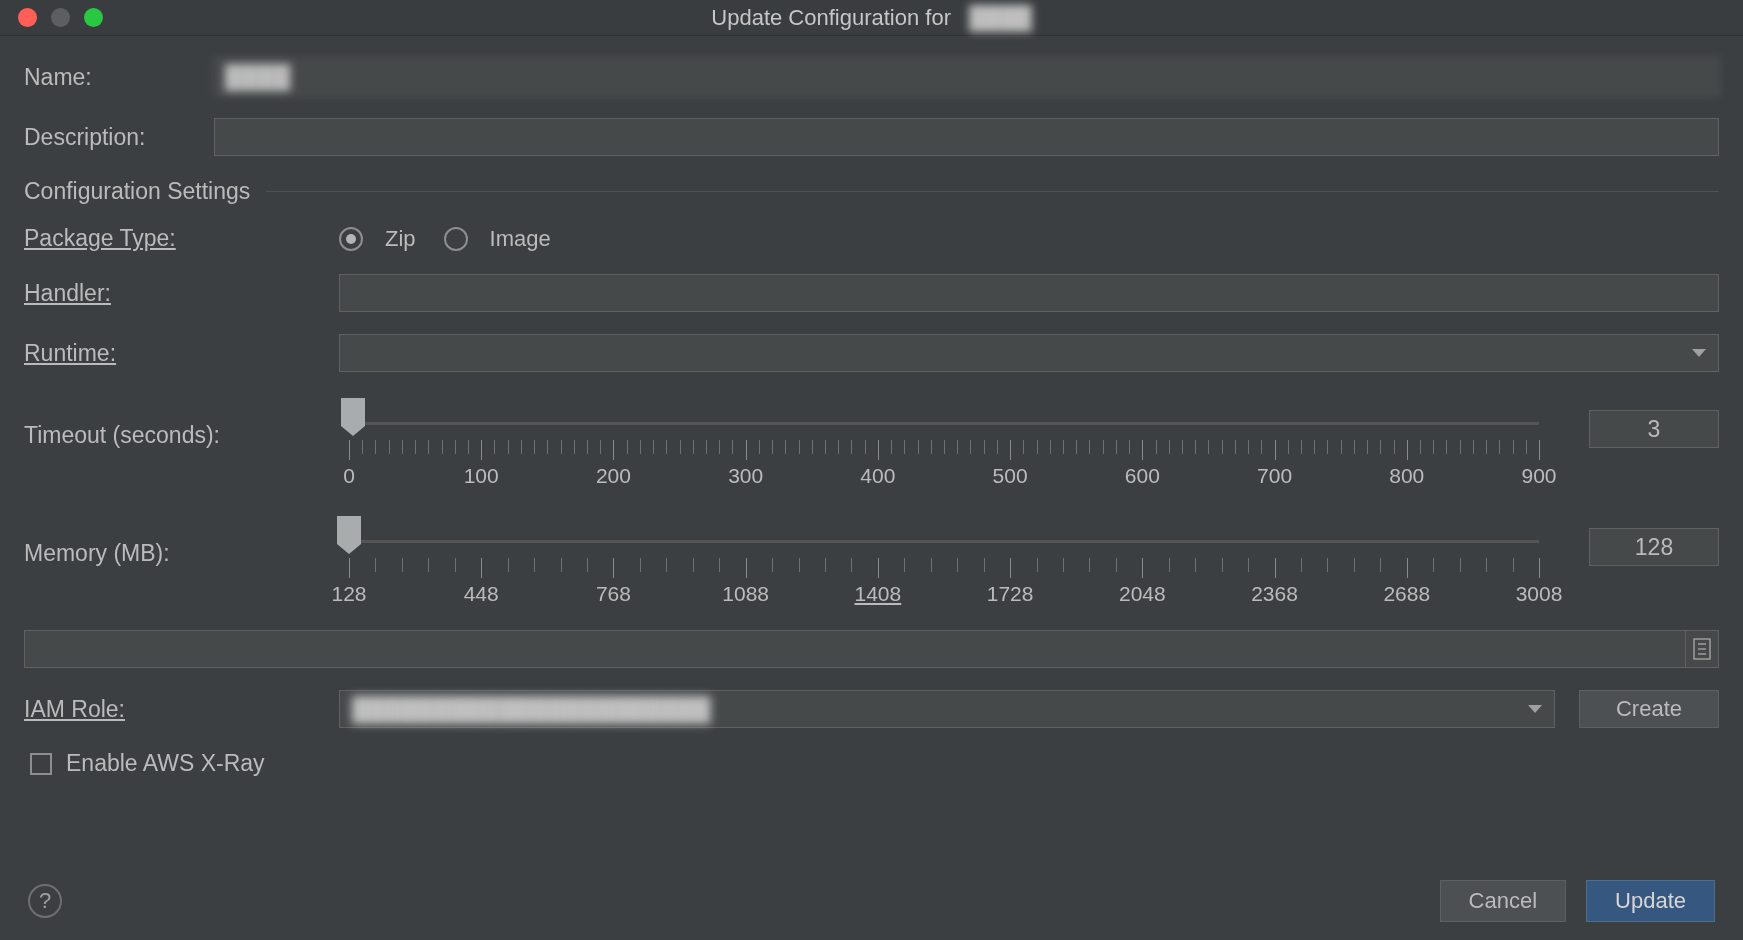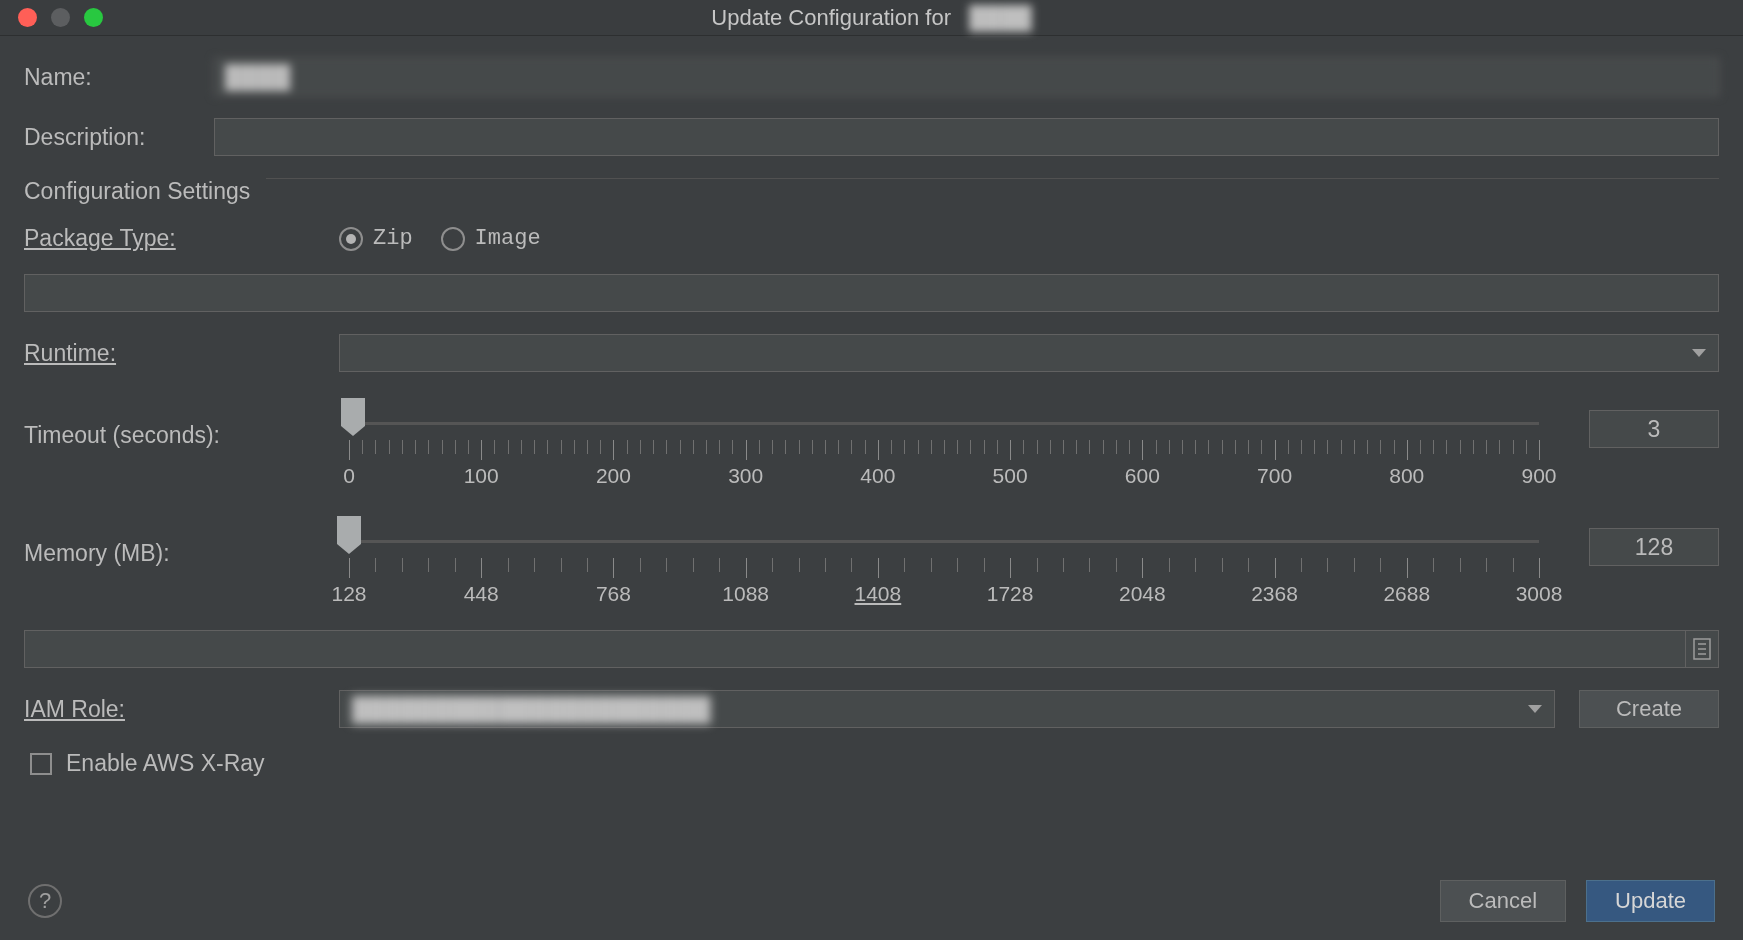--- a/index.html
+++ b/index.html
@@ -42,27 +42,27 @@
     border-radius: 0;
     color: #bbbbbb;
     font-size: 23px;
     padding: 2px 10px;
     outline: none;
   }
   .text-input.focused { border: 2px solid #4a87c7; background: #45494a; }
   .text-input.blur-val { filter: blur(4px); color:#c0c0c0; }
 
   
-  .section-header { display: flex; align-items: flex-start; margin: 6px 0 20px 0; }
+  .section-header { display: flex; align-items: center; margin: 6px 0 20px 0; }
   .section-header .section-title { color: #bbbbbb; font-size: 23px; padding-right: 16px; white-space: nowrap; }
   .section-header .rule { flex: 1; height: 1px; background: #515151; }
 
   
   .radio-group { display: flex; align-items: center; gap: 28px; }
-  .radio { display: flex; align-items: center; gap: 10px; cursor: pointer; font-family: Liberation Mono, monospace; }
+  .radio { display: flex; align-items: center; gap: 22px; cursor: pointer; }
   .radio .circle {
     width: 24px; height: 24px; border-radius: 50%;
     border: 2px solid #8e8e8e; background: #3c3f41;
     display:flex; align-items:center; justify-content:center;
   }
   .radio.selected .circle::after {
     content:""; width: 10px; height: 10px; border-radius:50%; background:#b4b4b4;
   }
   .radio .rlabel { color:#bbbbbb; font-size:22px; }
 
@@ -196,20 +196,21 @@
         </div>
         <div class="radio">
           <span class="circle"></span>
           <span class="rlabel">Image</span>
         </div>
       </div>
     </div>
   </div>
 
   <div class="form-row">
+    <div class="label wide">Handler:</div>
     <div class="control">
       <input type="text" class="text-input focused" value="" style="">
     </div>
   </div>
 
   <div class="form-row">
     <div class="label wide">Runtime:</div>
     <div class="control">
       <div class="select">
         <span></span>

